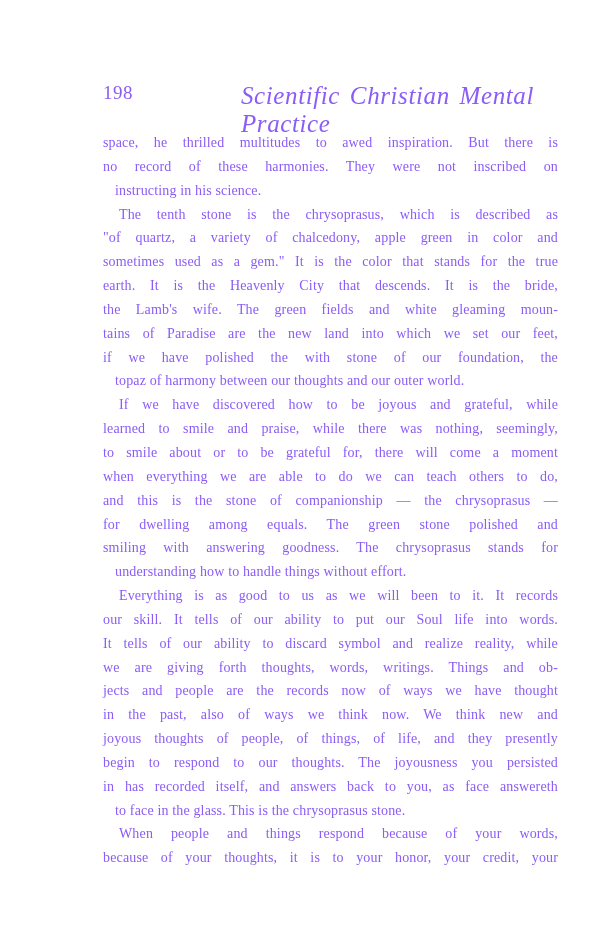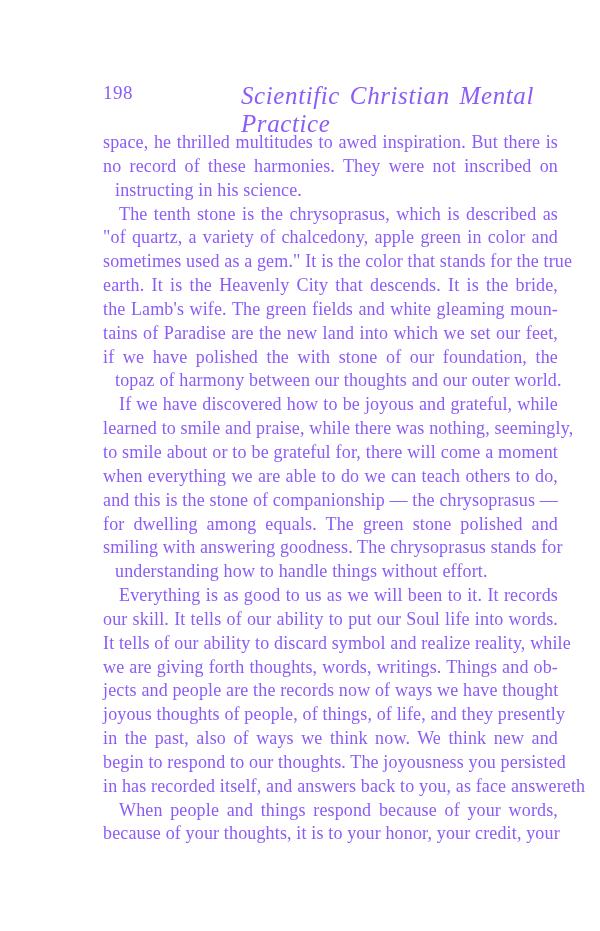--- a/index.html
+++ b/index.html
@@ -16,21 +16,21 @@
     .page-number {
       position: absolute; left: 0; top: 0; font-size: 19px; letter-spacing: 0.5px;
     }
     .running-title {
       position: absolute; left: 90px; top: 0; font-size: 25px; font-style: italic;
       letter-spacing: 0.6px; word-spacing: 3px; margin-left: 48px;
     }
     .body-text {
       position: absolute; left: 103px; top: 131px; width: 455px;
       font-family: "Liberation Serif", serif;
-      font-size: 18px; line-height: 23.85px; letter-spacing: 0.15px;
+      font-size: 14px; line-height: 23.85px; letter-spacing: 0.15px;
     }
     .line {
       display: block; white-space: nowrap; text-align: justify; text-align-last: justify;
       height: 23.85px;
     }
     .line.last { text-align-last: left; margin-left: 12px; }
     .line.indent { padding-left: 16px; font-family: Liberation Serif, serif; }
   </style>
 </head>
 <body>
@@ -65,23 +65,24 @@
         <span class="line">for dwelling among equals. The green stone polished and</span>
         <span class="line">smiling with answering goodness. The chrysoprasus stands for</span>
         <span class="line last">understanding how to handle things without effort.</span>
       </div>
       <div>
         <span class="line indent">Everything is as good to us as we will been to it. It records</span>
         <span class="line">our skill. It tells of our ability to put our Soul life into words.</span>
         <span class="line">It tells of our ability to discard symbol and realize reality, while</span>
         <span class="line">we are giving forth thoughts, words, writings. Things and ob-</span>
         <span class="line">jects and people are the records now of ways we have thought</span>
+        <span class="line">in the past, also of ways we think now. We think new and</span>
         <span class="line">joyous thoughts of people, of things, of life, and they presently</span>
-        <span class="line">in the past, also of ways we think now. We think new and</span>
         <span class="line">begin to respond to our thoughts. The joyousness you persisted</span>
         <span class="line">in has recorded itself, and answers back to you, as face answereth</span>
+        <span class="line last">to face in the glass. This is the chrysoprasus stone.</span>
       </div>
       <div>
         <span class="line indent">When people and things respond because of your words,</span>
         <span class="line">because of your thoughts, it is to your honor, your credit, your</span>
       </div>
     </div>
 </div>
 
 </body></html>

